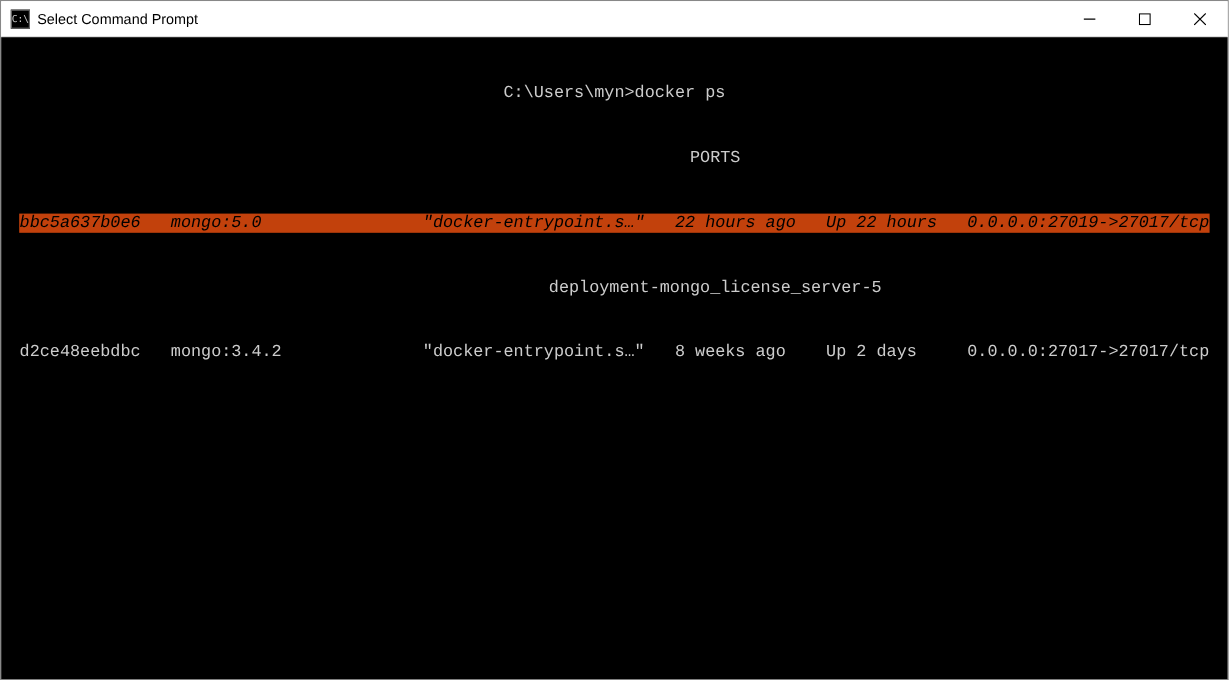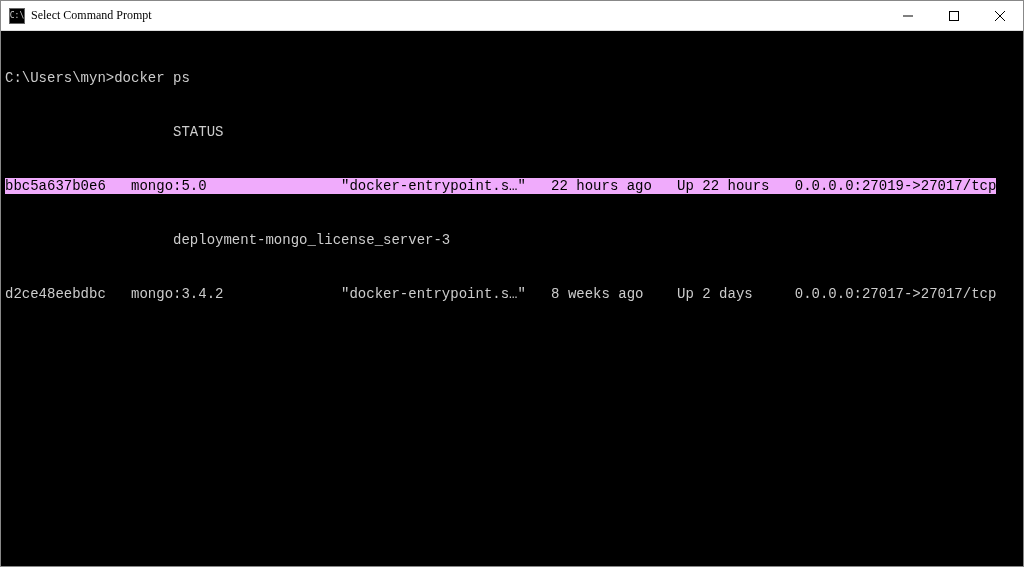--- a/index.html
+++ b/index.html
@@ -37,21 +37,20 @@
       display: inline-flex;
       align-items: center;
       justify-content: center;
       color: #ccc;
       font-size: 8px;
       font-family: Consolas, monospace;
       border: 1px solid #666;
     }
     .titlebar-text {
       flex: 1;
-      font-family: Liberation Serif, serif;
     }
     .window-controls {
       display: flex;
       height: 100%;
     }
     .win-btn {
       width: 46px;
       height: 100%;
       display: flex;
       align-items: center;
@@ -66,25 +65,27 @@
       background: #000;
       color: #ccc;
       padding: 2px 4px;
       white-space: pre;
       line-height: 18px;
       overflow: hidden;
       letter-spacing: 0;
     }
     .terminal-line {
       white-space: pre;
+      text-align: center;
     }
     .highlight {
-      background: #f0abfc;
+      background: #c2410c;
       color: #000;
       display: inline;
+      font-style: italic;
     }
   </style>
 </head>
 <body>
 
 <div class="window">
   <div class="titlebar">
     <span class="titlebar-icon">C:\</span>
     <span class="titlebar-text">Select Command Prompt</span>
     <div class="window-controls">
@@ -102,23 +103,23 @@
         <svg viewBox="0 0 10 10">
             <line x1="0" y1="0" x2="10" y2="10" stroke="currentColor" stroke-width="1"></line>
             <line x1="10" y1="0" x2="0" y2="10" stroke="currentColor" stroke-width="1"></line>
           </svg>
       </div>
     </div>
   </div>
 
   <div class="terminal">
     <div class="terminal-line">C:\Users\myn&gt;docker ps</div>
-    <div class="terminal-line">                    STATUS</div>
+    <div class="terminal-line">                    PORTS</div>
     <div class="terminal-line"><span class="highlight">bbc5a637b0e6   mongo:5.0                "docker-entrypoint.s…"   22 hours ago   Up 22 hours   0.0.0.0:27019-&gt;27017/tcp</span></div>
-    <div class="terminal-line">                    deployment-mongo_license_server-3</div>
+    <div class="terminal-line">                    deployment-mongo_license_server-5</div>
     <div class="terminal-line">d2ce48eebdbc   mongo:3.4.2              "docker-entrypoint.s…"   8 weeks ago    Up 2 days     0.0.0.0:27017-&gt;27017/tcp</div>
     
     
     
     
     
     <div class="terminal-line"></div>
     
   </div>
 </div>

